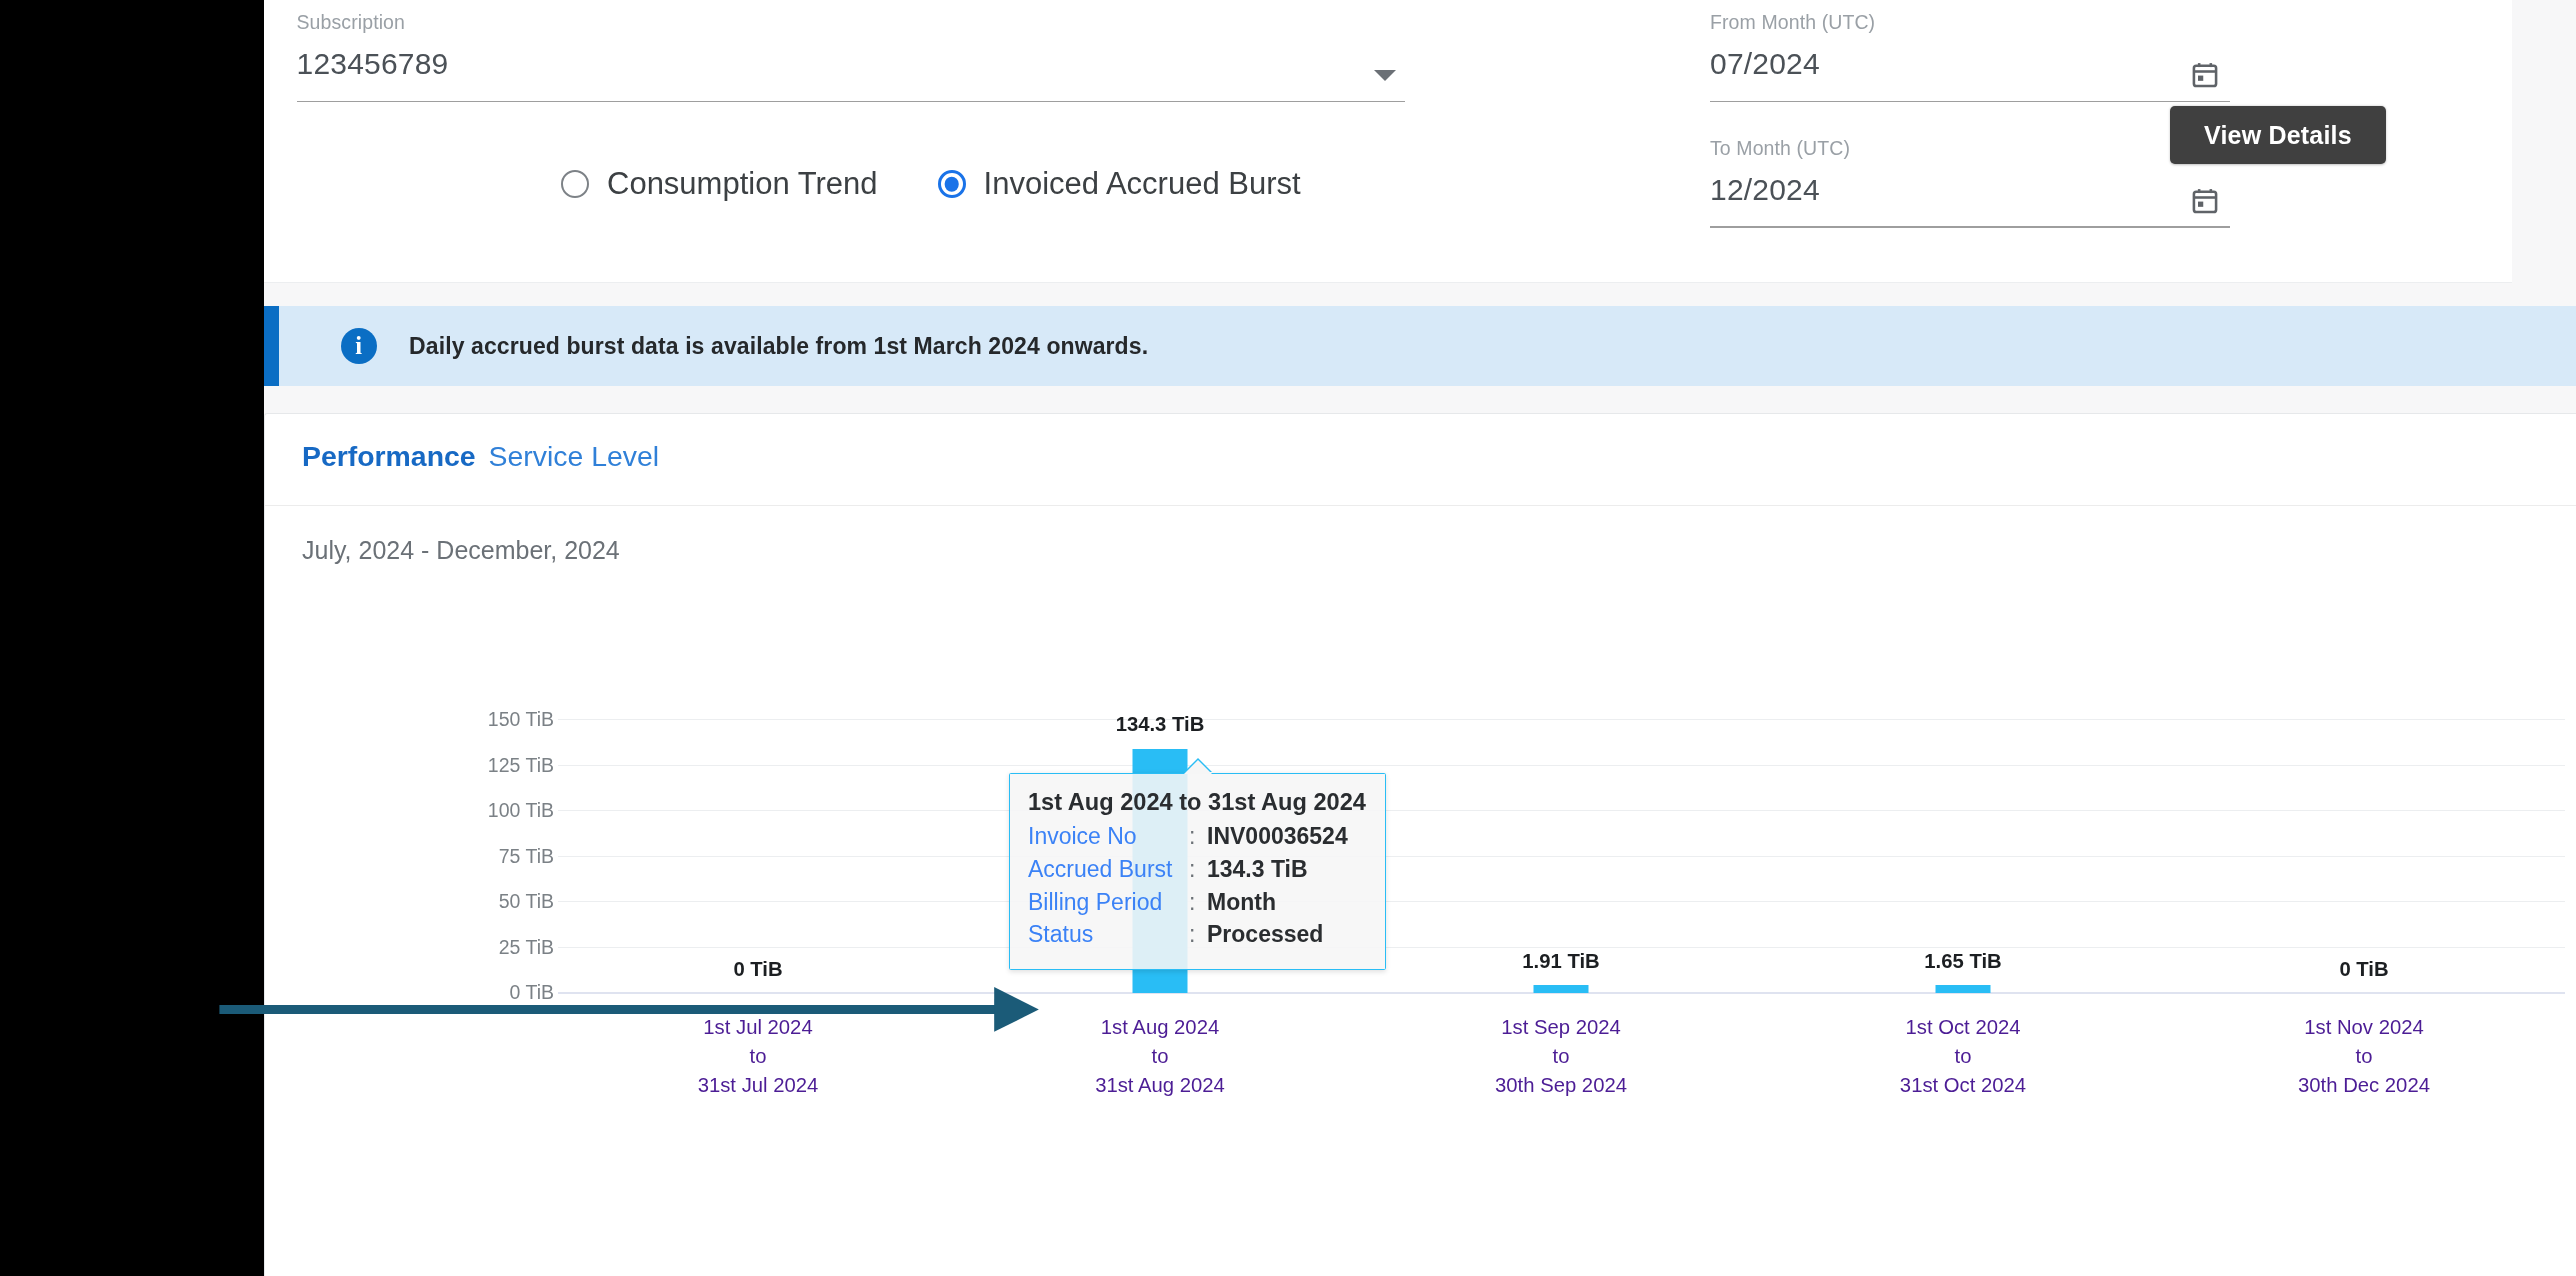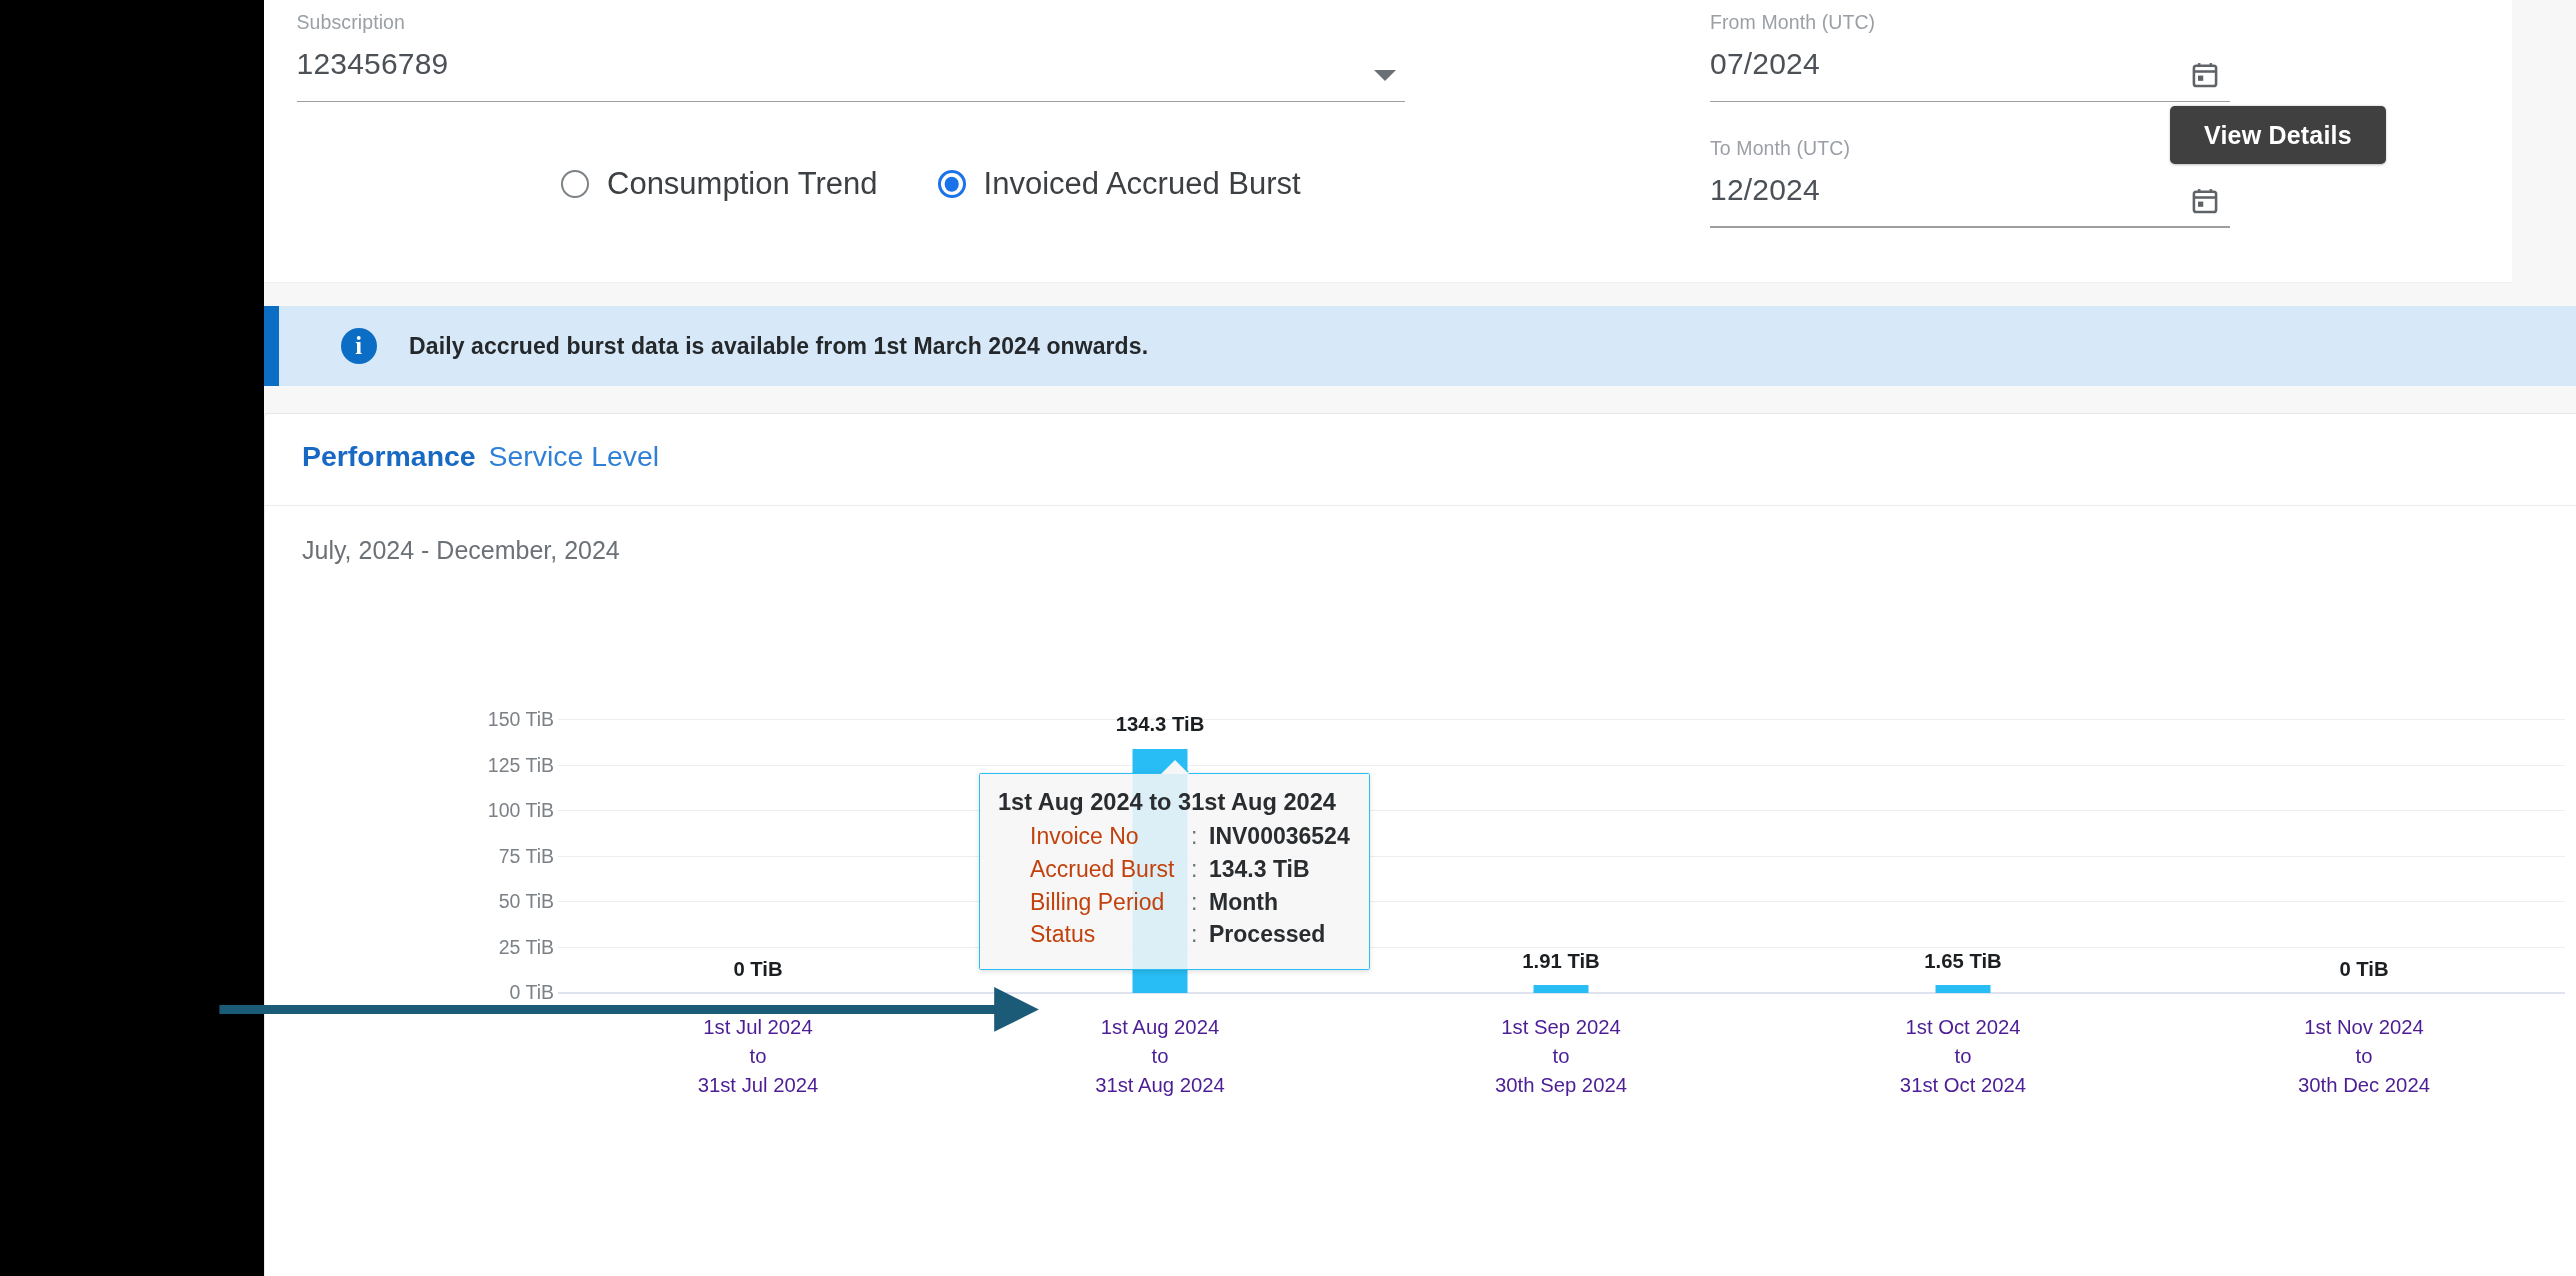--- a/index.html
+++ b/index.html
@@ -167,21 +167,21 @@
     border: 1.6px solid #29bdf5;
     padding: 14.6px 19.5px 18px 18px;
     border-radius: 1.6px;
     box-shadow: 0 1.6px 4.9px rgba(0,0,0,.12);
   }
   .tt-title {
     font-size: 23.6px; font-weight: bold; color:#2a2d30;
     white-space:nowrap; margin-bottom: 4.9px;
   }
   .tt-row { display:flex; font-size: 23px; line-height:1.42; white-space:nowrap; }
-  .tt-key { color:#c2410c; width: 161px; flex:none;margin-left:32px; }
+  .tt-key { color:#3b82f6; width: 161px; flex:none; }
   .tt-sep { color:#6d7378; width: 18px; flex:none; }
   .tt-val { color:#2a2d30; font-weight: bold; }
   .tt-arrow {
     position:absolute; left: 50%; top: -14px; margin-left: -14px;
     width:0; height:0;
     border-left: 14px solid transparent;
     border-right: 14px solid transparent;
     border-bottom: 14px solid #f6f6f6;
     filter: drop-shadow(0 -1.6px 0 #29bdf5);
   }
@@ -305,21 +305,21 @@
             <div>31st Oct 2024</div>
           </div>
           <div class="bar-label" style="left: 2099px; top: 395px;">0 TiB</div>
           <div class="xtick" style="left: 2099px; top: 427px;">
             <div>1st Nov 2024</div>
             <div>to</div>
             <div>30th Dec 2024</div>
           </div>
         </div>
 
-      <div class="tooltip" id="tooltip" style="left: 714px; top: 359px;">
+      <div class="tooltip" id="tooltip" style="left: 744px; top: 359px;">
         <span class="tt-arrow"></span>
         <div class="tt-title">1st Aug 2024 to 31st Aug 2024</div>
         <div id="tooltip-rows">
             <div class="tt-row">
               <span class="tt-key">Invoice No</span>
               <span class="tt-sep">:</span>
               <span class="tt-val">INV00036524</span>
             </div>
             <div class="tt-row">
               <span class="tt-key">Accrued Burst</span>

